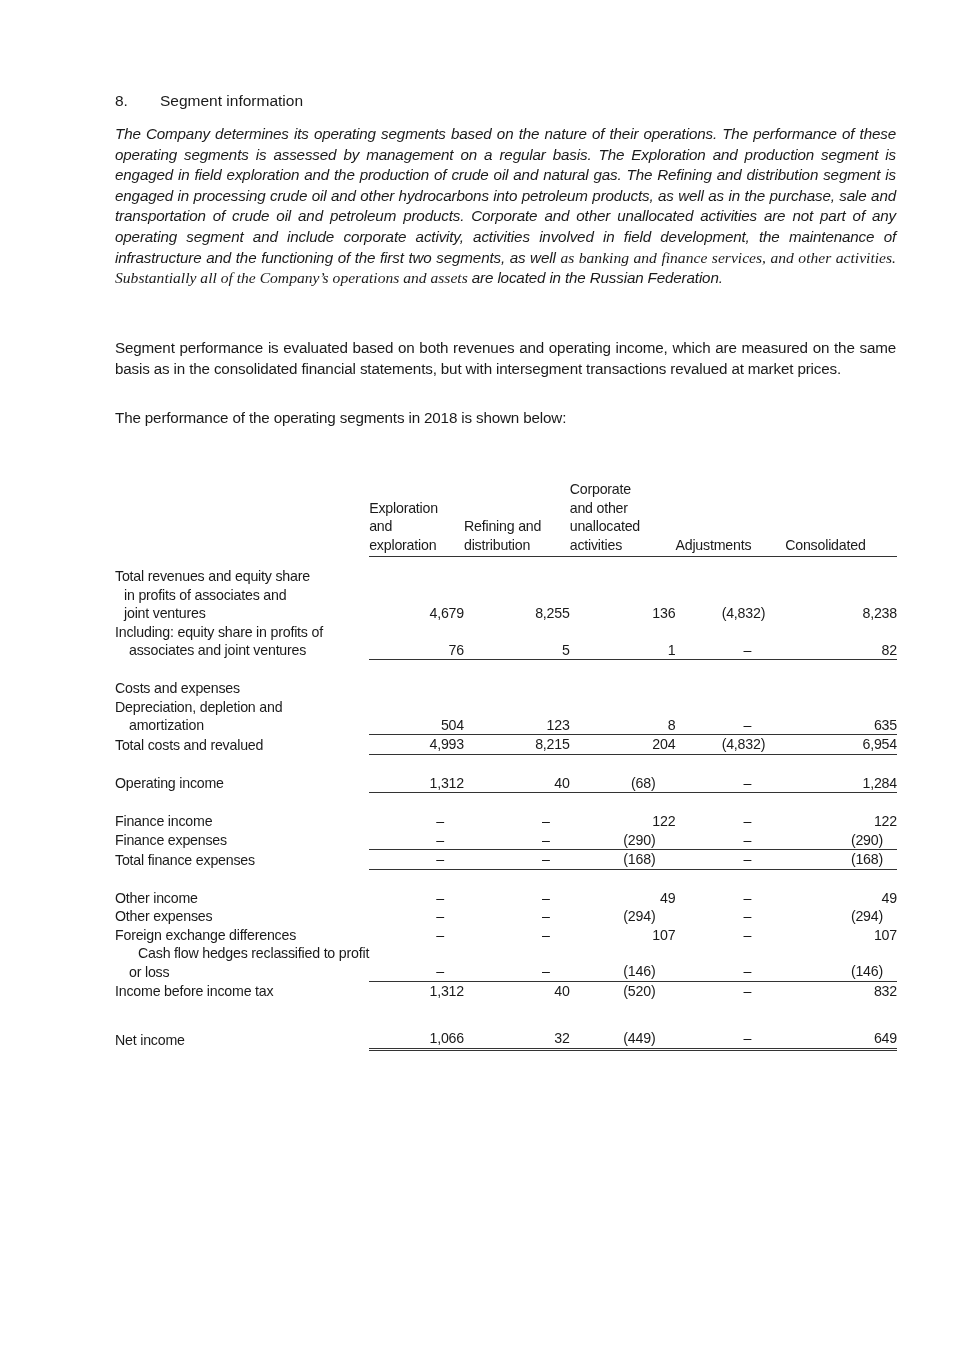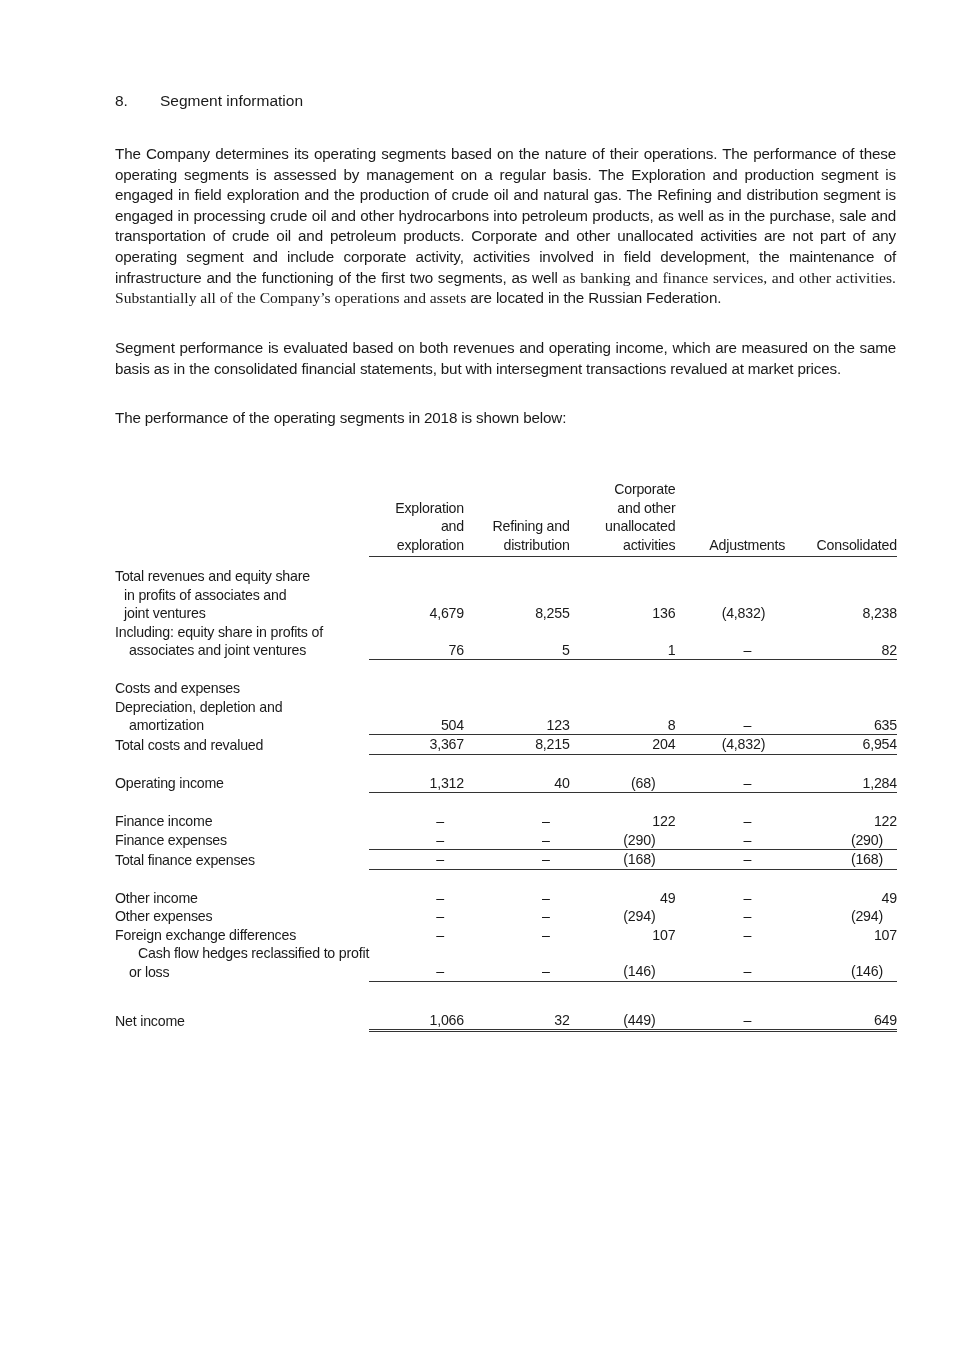--- a/index.html
+++ b/index.html
@@ -7,31 +7,31 @@
     width: 965px; height: 1365px; position: relative; overflow: hidden;
     font-family: "Liberation Sans", sans-serif; color: #1a1a1a;
   }
   .page { position: absolute; left: 115px; top: 0; width: 781px; }
   .heading { position: absolute; top: 92px; left: 0; font-size: 15.5px; display: flex; }
   .heading .num { width: 45px; }
   .para {
     position: absolute; left: 0; width: 781px; font-size: 15.2px; line-height: 20.6px;
     text-align: justify; letter-spacing: -0.15px; margin: 0;
   }
-  .p1 { top: 144px; }
+  .p1 { top: 124px; font-style: italic; }
   .p2 { top: 338px; }
   .p3 { top: 408px; }
   .serif { font-family: "Liberation Serif", serif; font-size: 15.6px; letter-spacing: 0; }
 
   table.seg {
     position: absolute; left: 0; top: 480px; width: 782px;
     border-collapse: collapse; font-size: 14.2px; letter-spacing: -0.2px;
   }
   table.seg th {
-    font-weight: normal; text-align: right; vertical-align: bottom;
+    font-weight: normal; text-align: left; vertical-align: bottom;
     line-height: 18.5px; padding: 0 0 2px 0; border-bottom: 1px solid #333;
   }
   table.seg th.lab { border-bottom: none; width: 253px; }
   table.seg td { line-height: 18.5px; padding: 0; vertical-align: bottom; }
   td.lab { text-align: left; padding-right: 4px; }
   td.num { text-align: right; }
   col.c1 { width: 253px; }
   col.c2 { width: 95px; }
   col.c3 { width: 106px; }
   col.c4 { width: 106px; }
@@ -157,21 +157,21 @@
         </td>
         <td class="num n1">504</td>
         <td class="num n2">123</td>
         <td class="num n3">8</td>
         <td class="num n4 dash">–</td>
         <td class="num n5">635</td>
       </tr>
 
       <tr class="line-below">
         <td class="lab">Total costs and revalued</td>
-        <td class="num n1">3,367</td>
+        <td class="num n1">4,993</td>
         <td class="num n2">8,215</td>
         <td class="num n3">204</td>
         <td class="num n4 paren">(4,832)</td>
         <td class="num n5">6,954</td>
       </tr>
 
       <tr class="gap">
           <td colspan="6"></td>
         </tr>
 
@@ -251,20 +251,28 @@
           <div style="white-space:nowrap;margin-left:23px;">Cash flow hedges reclassified to profit</div>
           <div><span class="indent2">or loss</span></div>
         </td>
         <td class="num n1 dash">–</td>
         <td class="num n2 dash">–</td>
         <td class="num n3 paren">(146)</td>
         <td class="num n4 dash">–</td>
         <td class="num n5 paren">(146)</td>
       </tr>
 
+      <tr>
+        <td class="lab">Income before income tax</td>
+        <td class="num n1">1,312</td>
+        <td class="num n2">40</td>
+        <td class="num n3 paren">(520)</td>
+        <td class="num n4 dash">–</td>
+        <td class="num n5">832</td>
+      </tr>
 
       <tr class="gap">
           <td colspan="6"></td>
         </tr>
 
 
       <tr class="gap-s">
           <td colspan="6"></td>
         </tr>
 

